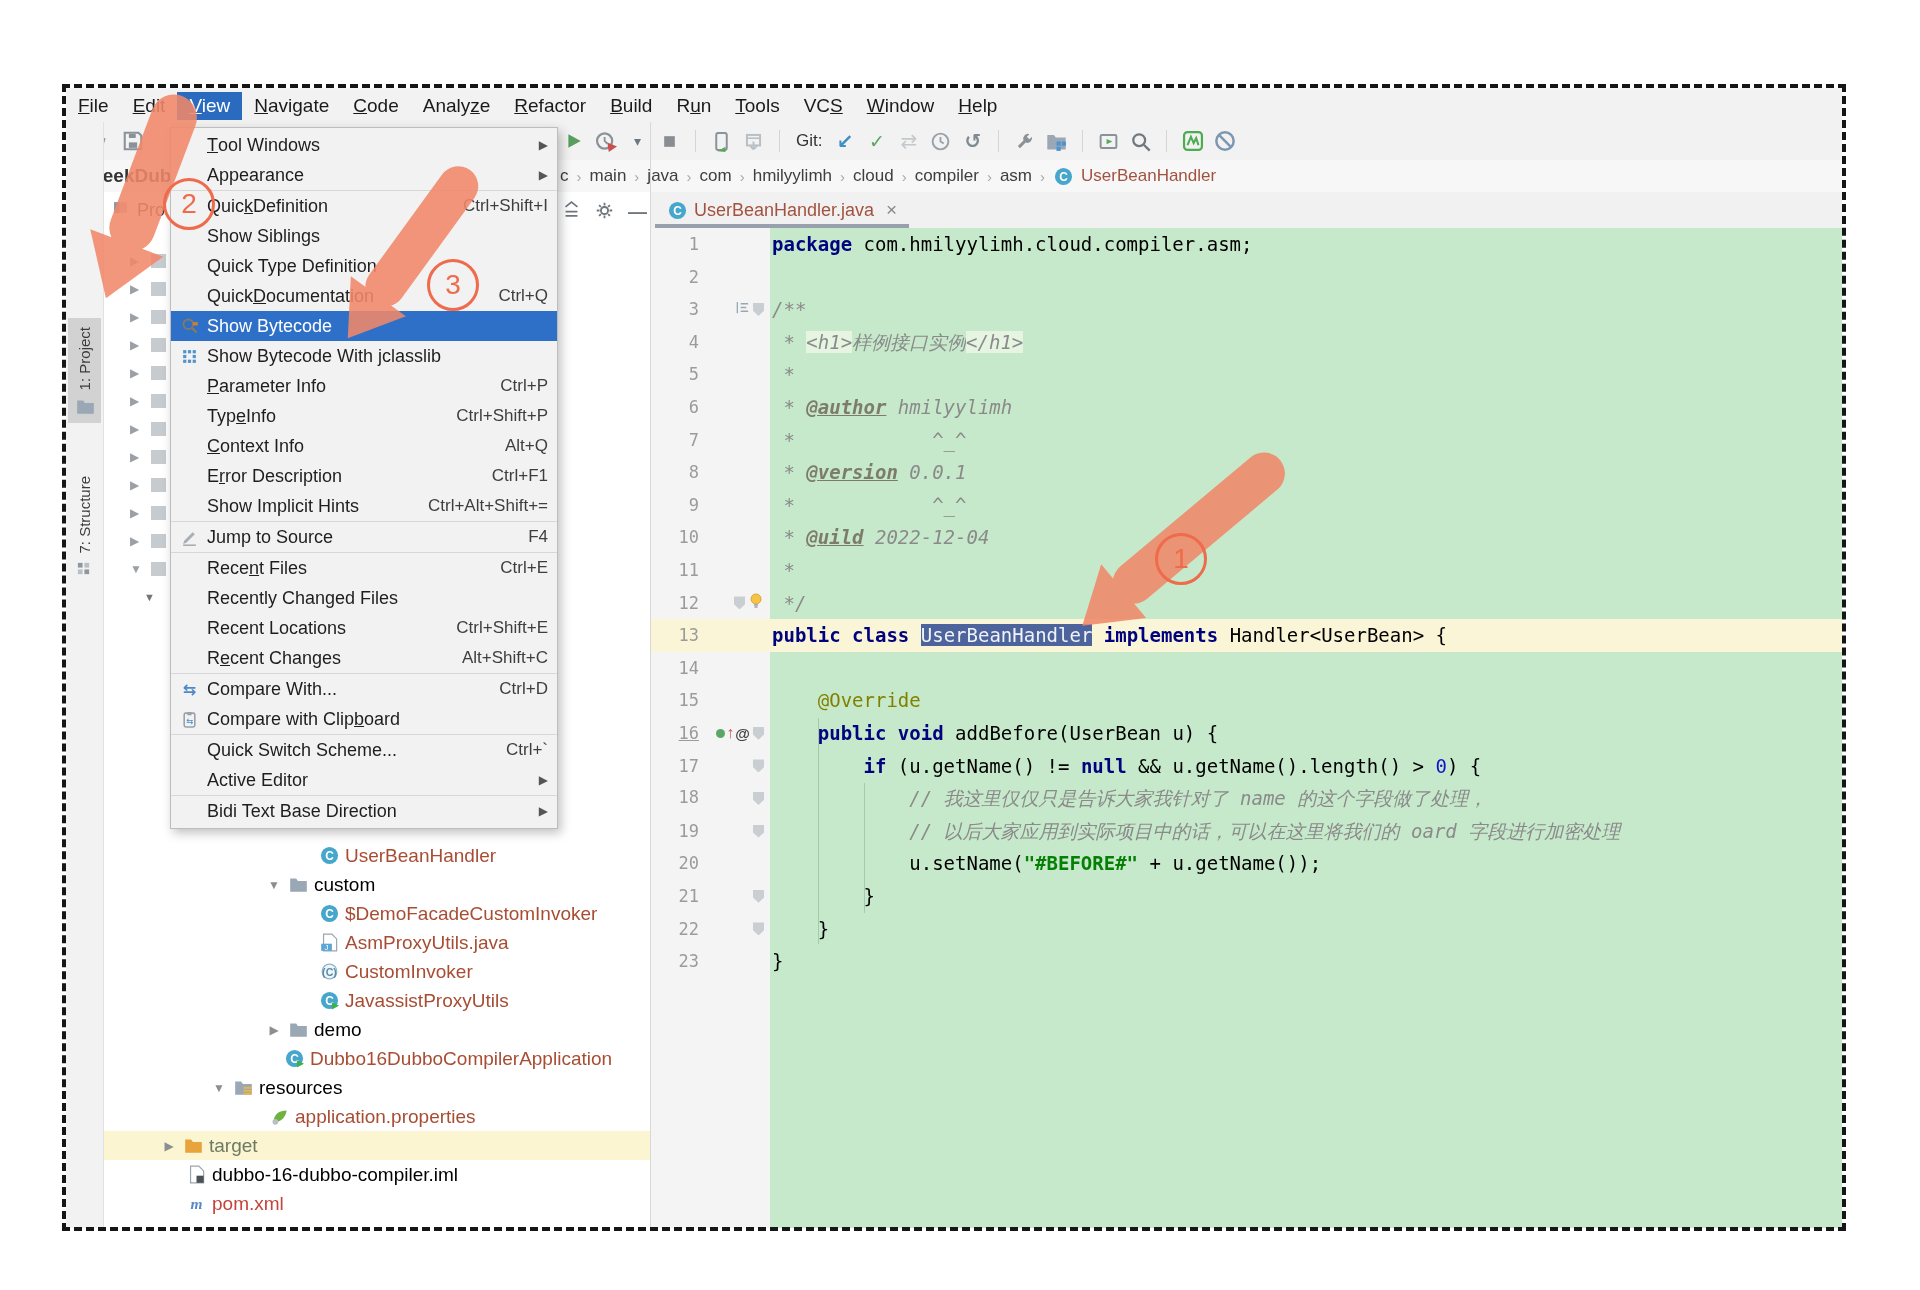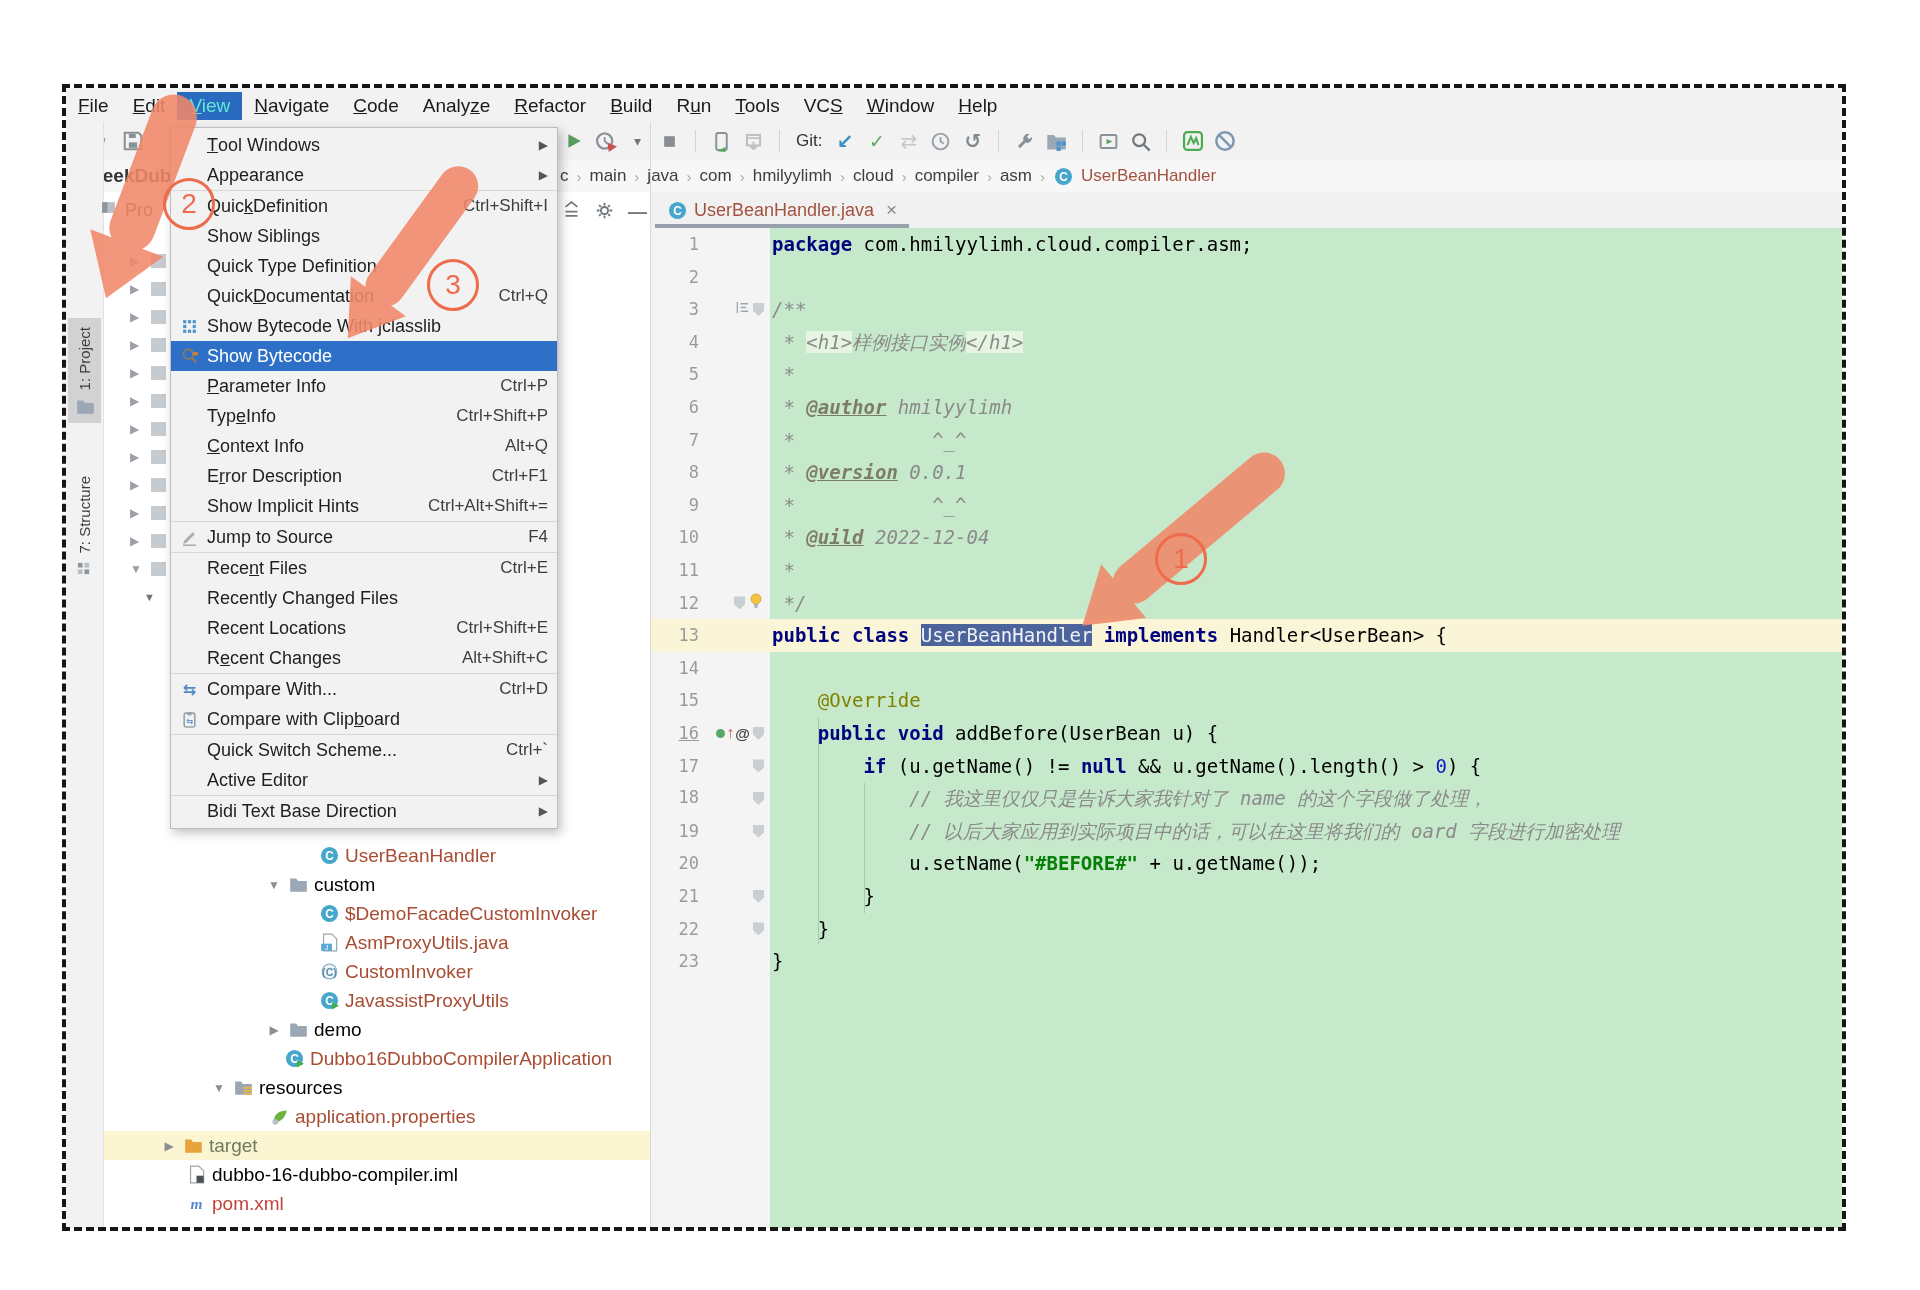--- a/index.html
+++ b/index.html
@@ -3,21 +3,21 @@
 <meta charset="utf-8">
 <style>
   html,body{margin:0;padding:0;background:#fff;}
   .page{position:relative;width:1920px;height:1290px;background:#fff;overflow:hidden;
         font-family:"Liberation Sans","DejaVu Sans",sans-serif;}
   .ide-bg{position:absolute;left:66px;top:88px;width:1776px;height:1140px;background:#f4f4f4;}
   
   .menubar{position:absolute;left:66px;top:90px;width:1776px;height:32px;background:#f2f2f2;
            display:flex;align-items:center;font-size:19px;color:#1a1a1a;}
   .mb-item{padding:3px 12px;}
-  .mb-item.active{background:#2a6bc0;color:#5eead4;}
+  .mb-item.active{background:#2a6bc0;color:#ffffff;}
   .mn{text-decoration:underline;}
   
   .toolbar-band{position:absolute;left:66px;top:122px;width:1776px;height:38px;background:#f2f2f2;border-bottom:1px solid #e3e3e3;}
   .tb-left{position:absolute;left:84px;top:129px;display:flex;gap:14px;}
   .tb-main{position:absolute;left:562px;top:127px;display:flex;align-items:center;gap:9px;height:28px;}
   .tb-icon{width:23px;height:23px;display:flex;align-items:center;justify-content:center;font-size:19px;}
   .tb-sep{width:1px;height:22px;background:#d5d5d5;margin:0 5px;}
   .tb-label{font-size:17px;color:#333;margin:0 2px;}
   .u-blue{color:#3f8fc4;font-weight:bold;font-size:20px;} .u-green{color:#57a75c;font-weight:bold;font-size:19px;}
   .u-dim{color:#c3c9cd;font-size:20px;} .u-gray{color:#7f8b91;font-size:20px;font-weight:bold;} .u-caret{color:#6f777d;font-size:14px;}
@@ -29,21 +29,21 @@
   .crumb-leaf{color:#a3523f;}
   
   .stripe{position:absolute;left:66px;top:122px;width:37px;height:1106px;background:#f2f2f2;border-right:1px solid #e2e2e2;}
   .stripe-tab{position:absolute;left:2px;width:33px;display:flex;flex-direction:column;align-items:center;gap:7px;padding:9px 0;}
   .stripe-tab.active{background:#d2d2d2;}
   .stripe-tab .vtext{writing-mode:vertical-rl;transform:rotate(180deg);font-size:15px;color:#3c3c3c;}
   #stripeProject{top:196px;} #stripeStructure{top:345px;}
   .st-icon{width:17px;height:17px;}
   
   .panel{position:absolute;left:104px;top:192px;width:546px;height:1036px;background:#fff;}
-  .panel-header{position:absolute;left:100px;top:199px;display:flex;gap:8px;align-items:center;font-size:18px;color:#3c3c3c;}
+  .panel-header{position:absolute;left:112px;top:199px;display:flex;gap:8px;align-items:center;font-size:18px;color:#3c3c3c;}
   .panel-tools{position:absolute;left:562px;top:201px;display:flex;gap:14px;align-items:center;color:#6f777d;}
   .panel-tools .pt{width:19px;height:19px;}
   .vdiv{position:absolute;left:650px;top:122px;width:1px;height:1106px;background:#d8d8d8;}
   
   .stub{position:absolute;display:flex;gap:7px;align-items:center;height:22px;}
   .stub .ar{color:#9aa0a6;font-size:12px;width:14px;}
   .stub .sq{width:15px;height:14px;background:#c6cbd0;}
   .tree-row{position:absolute;left:104px;height:29px;display:flex;align-items:center;font-size:19px;color:#2f2f2f;gap:6px;white-space:nowrap;}
   .tr-arrow{width:16px;font-size:12px;color:#8a8f94;text-align:center;}
   .tr-icon{width:20px;height:19px;display:flex;align-items:center;justify-content:center;}
@@ -579,41 +579,41 @@
     </div>
 
   <div class="popup" id="popup">
       <div class="pm-item"><span class="mn">T</span>ool Windows<span class="pm-sub">▶</span></div>
       <div class="pm-item">Appearance<span class="pm-sub">▶</span></div>
       <div class="pm-sep"></div>
       <div class="pm-item">Quic<span class="mn">k</span> Definition<span class="pm-short">Ctrl+Shift+I</span></div>
       <div class="pm-item">Show Siblings</div>
       <div class="pm-item">Quick Type Definition</div>
       <div class="pm-item">Quick <span class="mn">D</span>ocumentation<span class="pm-short">Ctrl+Q</span></div>
+      <div class="pm-item sel"><span class="pm-icon">
+          <svg width="18" height="18" viewBox="0 0 16 16">
+            <circle cx="6.5" cy="6.5" r="4.3" fill="none" stroke="#8a7a5a" stroke-width="1.6"></circle>
+            <path d="M9.8 9.8l4 4" stroke="#8a7a5a" stroke-width="2"></path>
+            <rect x="10.5" y="4.5" width="4.5" height="3" fill="#c77f3a"></rect>
+          </svg>
+        </span>Show Bytecode</div>
       <div class="pm-item"><span class="pm-icon">
           <svg width="17" height="17" viewBox="0 0 16 16">
             <g fill="#4f94cd">
               <rect x="2" y="2" width="3" height="3"></rect>
               <rect x="6.5" y="2" width="3" height="3"></rect>
               <rect x="11" y="2" width="3" height="3"></rect>
               <rect x="2" y="6.5" width="3" height="3"></rect>
               <rect x="11" y="6.5" width="3" height="3"></rect>
               <rect x="2" y="11" width="3" height="3"></rect>
               <rect x="6.5" y="11" width="3" height="3"></rect>
               <rect x="11" y="11" width="3" height="3"></rect>
             </g>
           </svg>
         </span>Show Bytecode With jclasslib</div>
-      <div class="pm-item sel"><span class="pm-icon">
-          <svg width="18" height="18" viewBox="0 0 16 16">
-            <circle cx="6.5" cy="6.5" r="4.3" fill="none" stroke="#8a7a5a" stroke-width="1.6"></circle>
-            <path d="M9.8 9.8l4 4" stroke="#8a7a5a" stroke-width="2"></path>
-            <rect x="10.5" y="4.5" width="4.5" height="3" fill="#c77f3a"></rect>
-          </svg>
-        </span>Show Bytecode</div>
       <div class="pm-item"><span class="mn">P</span>arameter Info<span class="pm-short">Ctrl+P</span></div>
       <div class="pm-item">Typ<span class="mn">e</span> Info<span class="pm-short">Ctrl+Shift+P</span></div>
       <div class="pm-item"><span class="mn">C</span>ontext Info<span class="pm-short">Alt+Q</span></div>
       <div class="pm-item">E<span class="mn">r</span>ror Description<span class="pm-short">Ctrl+F1</span></div>
       <div class="pm-item">Show Implicit Hints<span class="pm-short">Ctrl+Alt+Shift+=</span></div>
       <div class="pm-sep"></div>
       <div class="pm-item"><span class="pm-icon">
           <svg width="17" height="17" viewBox="0 0 16 16">
             <path d="M3 11L11 3l2 2-8 8-3 1z" fill="#a9aeb4"></path>
             <rect x="2" y="14.5" width="12" height="1.5" fill="#a9aeb4"></rect>

